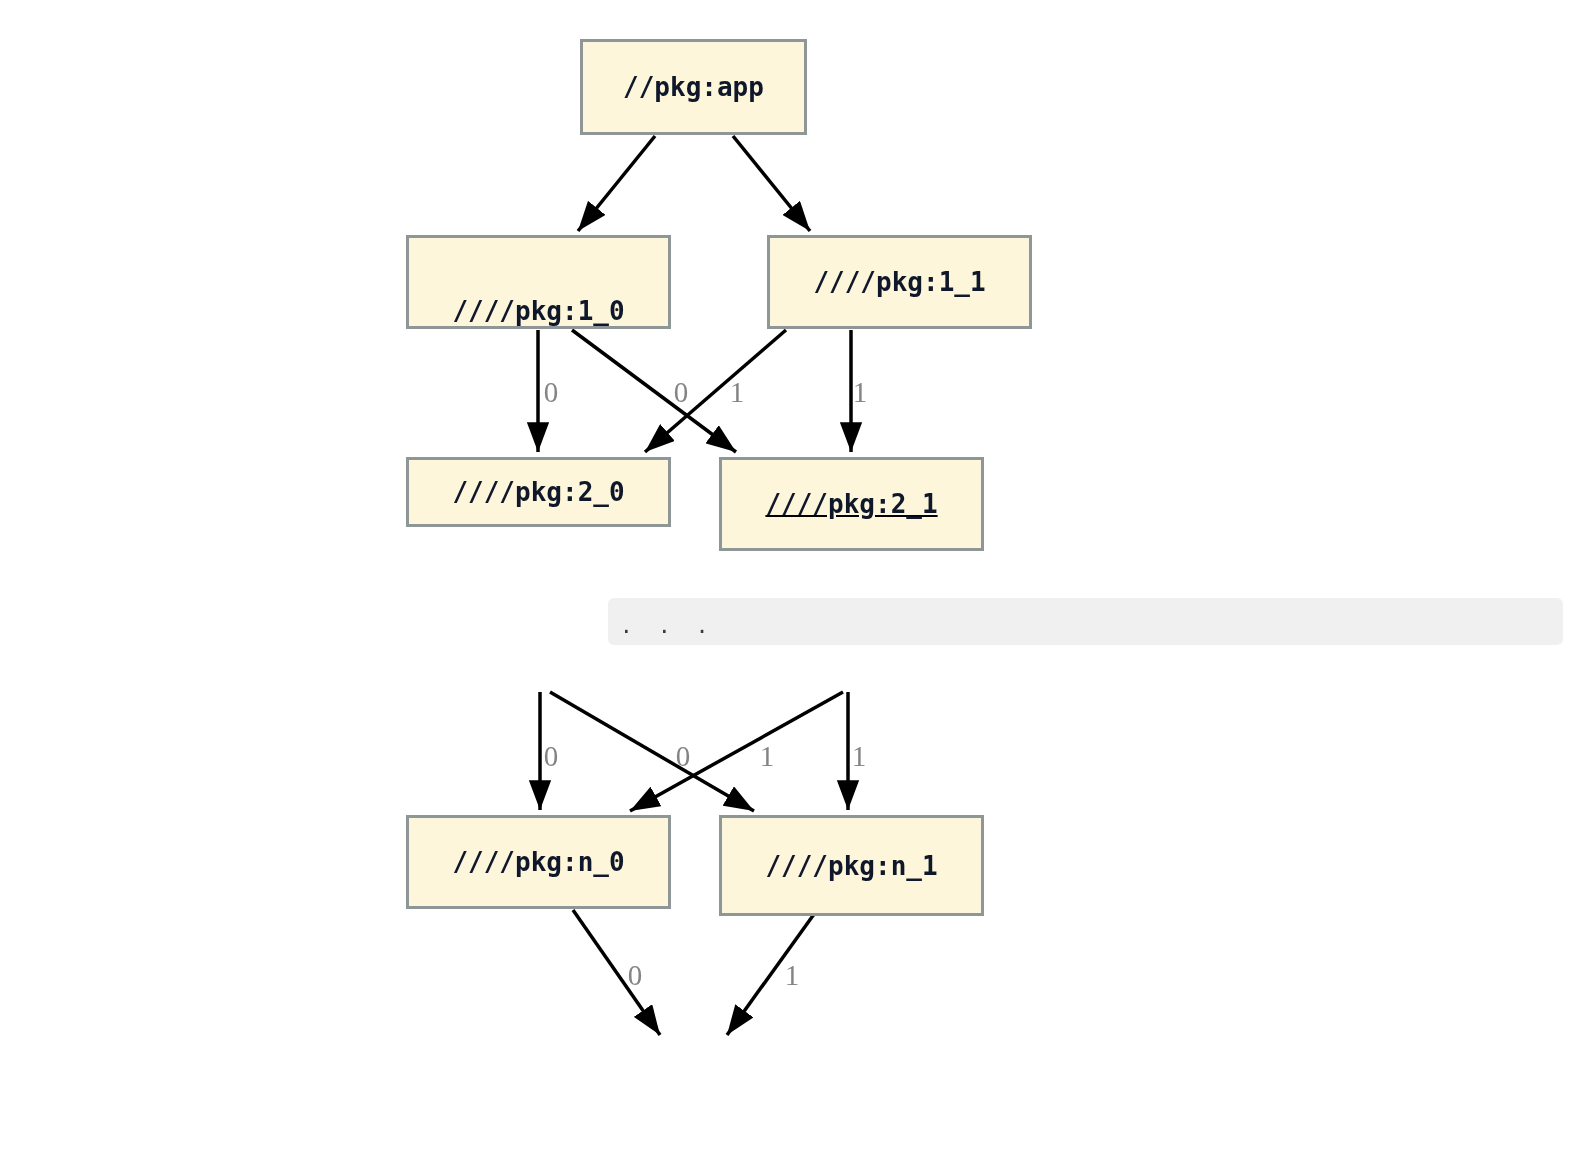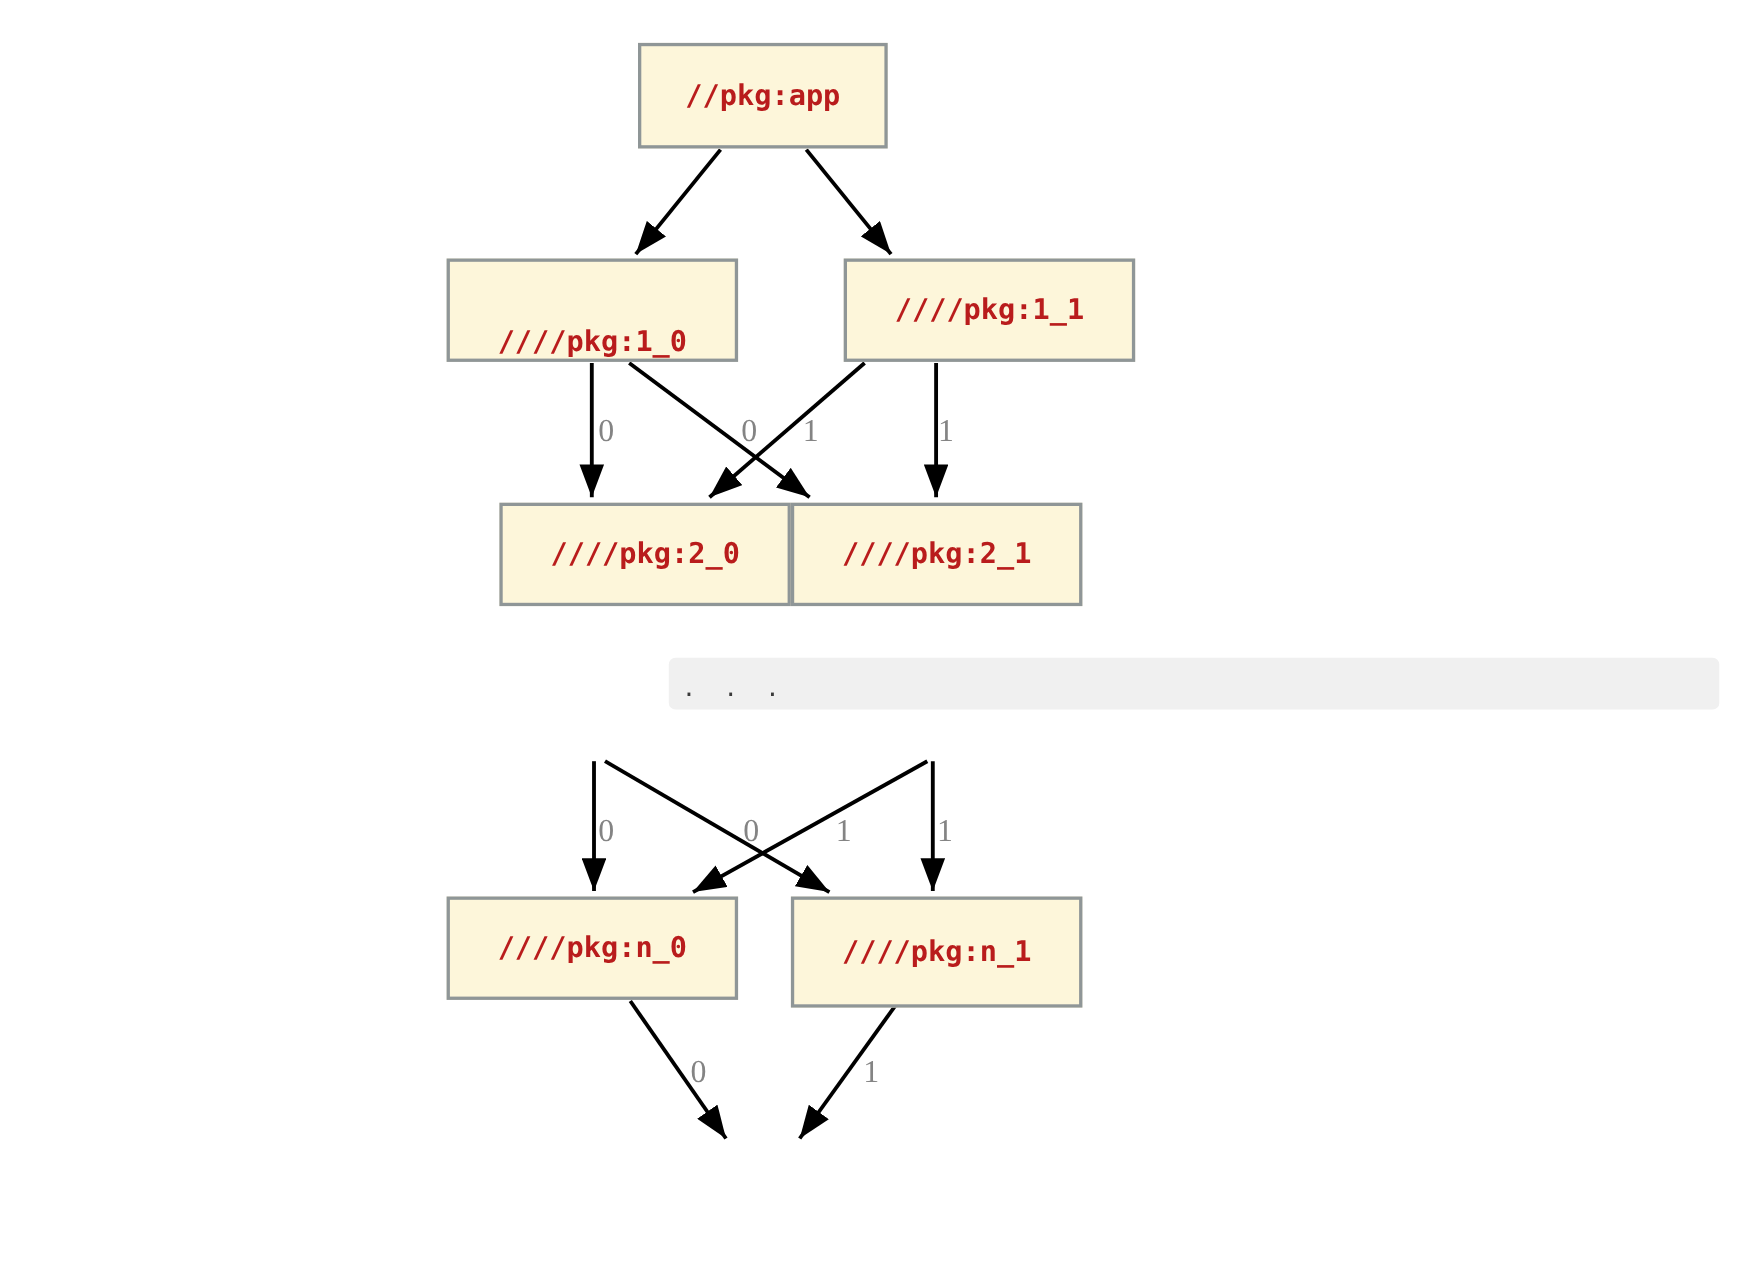--- a/index.html
+++ b/index.html
@@ -22,21 +22,21 @@
     background: #fdf6da;
     border: 3px solid #8f9697;
     display: flex;
     align-items: center;
     justify-content: center;
   }
   .node span {
     font-family: "DejaVu Sans Mono", monospace;
     font-weight: bold;
     font-size: 26px;
-    color: #b91c1c;
+    color: #0f172a;
     white-space: nowrap;
   }
   .elabel {
     position: absolute;
     transform: translate(-50%, -50%);
     font-family: "Liberation Serif", "DejaVu Serif", serif;
     font-size: 29px;
     color: #848484;
     line-height: 1;
   }
@@ -89,24 +89,24 @@
 
   <div class="node" style="left:580px; top:39px;  width:227px; height:96px;">
     <span>//pkg:app</span>
   </div>
   <div class="node" style="left:406px; top:235px; width:265px; height:94px;align-items:flex-end;">
     <span>////pkg:1_0</span>
   </div>
   <div class="node" style="left:719px; top:235px; width:265px; height:94px;margin-left:48px;">
     <span>////pkg:1_1</span>
   </div>
-  <div class="node" style="left:406px; top:457px; width:265px; height:94px;margin-left:48px;">
+  <div class="node" style="left:406px; top:457px; width:265px; height:70px;">
     <span>////pkg:2_0</span>
   </div>
-  <div class="node" style="left:719px; top:457px; width:265px; height:94px;">
+  <div class="node" style="left:719px; top:457px; width:265px; height:94px;text-decoration:underline;">
     <span>////pkg:2_1</span>
   </div>
   <div class="node" style="left:406px; top:815px; width:265px; height:94px;">
     <span>////pkg:n_0</span>
   </div>
   <div class="node" style="left:719px; top:815px; width:265px; height:101px;">
     <span>////pkg:n_1</span>
   </div>
 
   <div class="ellipsis">

